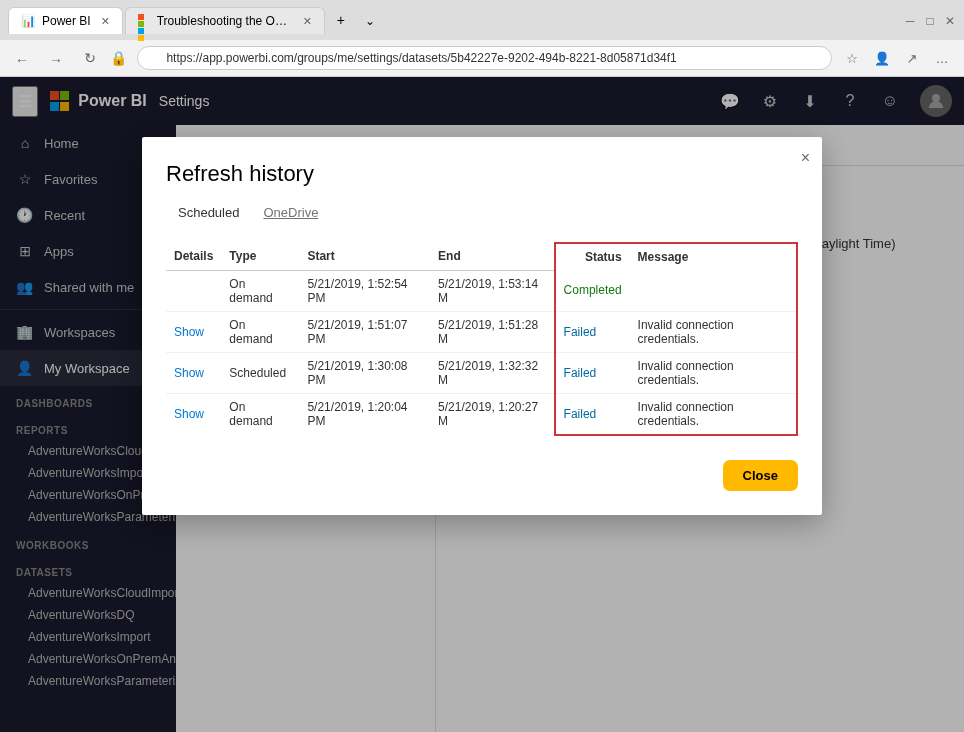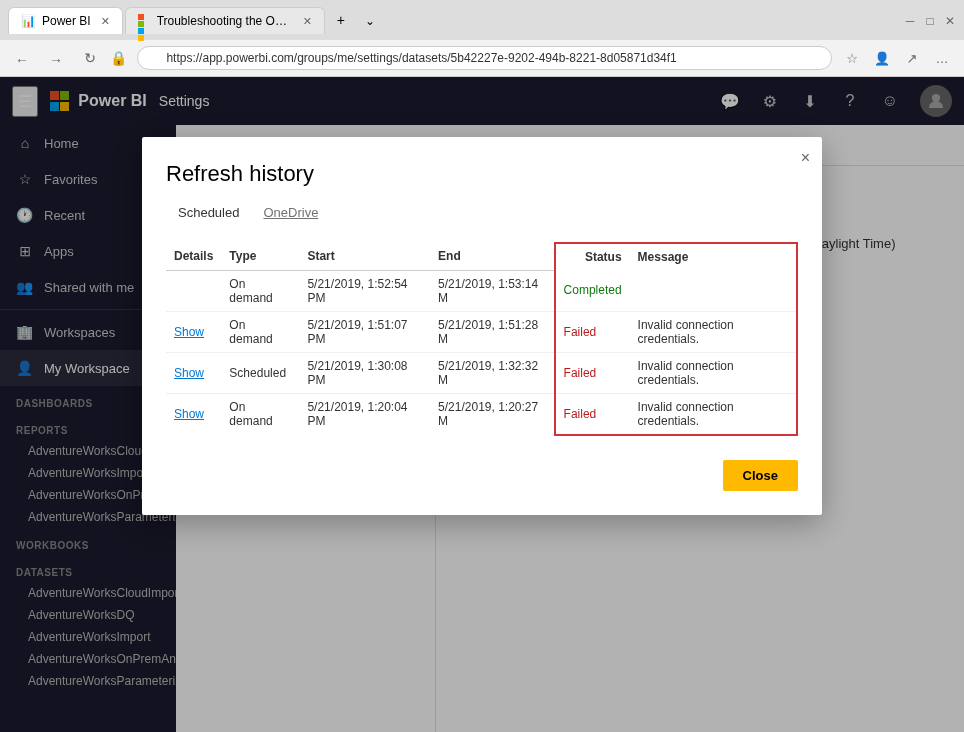--- a/index.html
+++ b/index.html
@@ -73,28 +73,28 @@
     .modal-close { position: absolute; top: 12px; right: 12px; cursor: pointer; font-size: 16px; color: #666; background: none; border: none; }
     .modal-tabs { display: flex; gap: 0; margin-bottom: 16px; }
     .modal-tab { padding: 6px 12px; cursor: pointer; font-size: 13px; color: #737373; text-decoration: underline; border: none; background: none; }
     .modal-tab.active { color: #333; text-decoration: none; font-weight: normal; }
 
     
     .history-table { width: 100%; border-collapse: collapse; font-size: 12px; }
     .history-table th { text-align: left; padding: 6px 8px; font-weight: 600; color: #333; border-bottom: 1px solid #ccc; }
     .history-table td { padding: 6px 8px; color: #333; border-bottom: 1px solid #f0f0f0; }
     .history-table tr:last-child td { border-bottom: none; }
-    .show-link { color: #0078d4; text-decoration: underline; cursor: pointer; }
+    .show-link { color: #0078d4; cursor: pointer; }
     .status-badge { font-size: 12px; }
     .status-completed { color: #107c10; }
-    .status-failed { color: #b91c1c; }
+    .status-failed { color: #0369a1; }
 
     
     .modal-footer { display: flex; justify-content: flex-end; margin-top: 24px; }
-    .close-btn { background: #ffb900; border: none; padding: 8px 20px; font-size: 13px; font-weight: 600; cursor: pointer; border-radius: 2px; }
+    .close-btn { background: #ffb900; border: none; padding: 8px 20px; font-size: 13px; font-weight: 600; cursor: pointer; border-radius: 7px; }
 
     
     .window-controls { display: flex; align-items: center; gap: 8px; }
     .win-btn { width: 12px; height: 12px; font-size: 12px; color: #666; background: none; border: none; cursor: pointer; }
   </style>
 </head>
 <body>
 
 <div class="browser-chrome">
   <div class="browser-titlebar">

